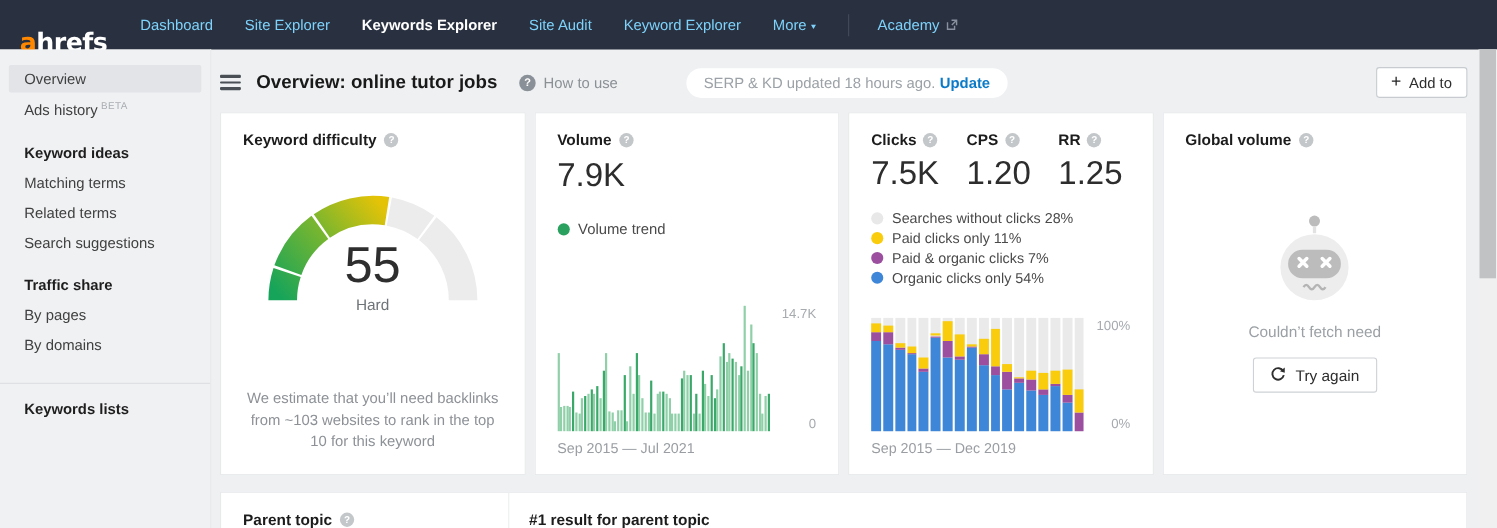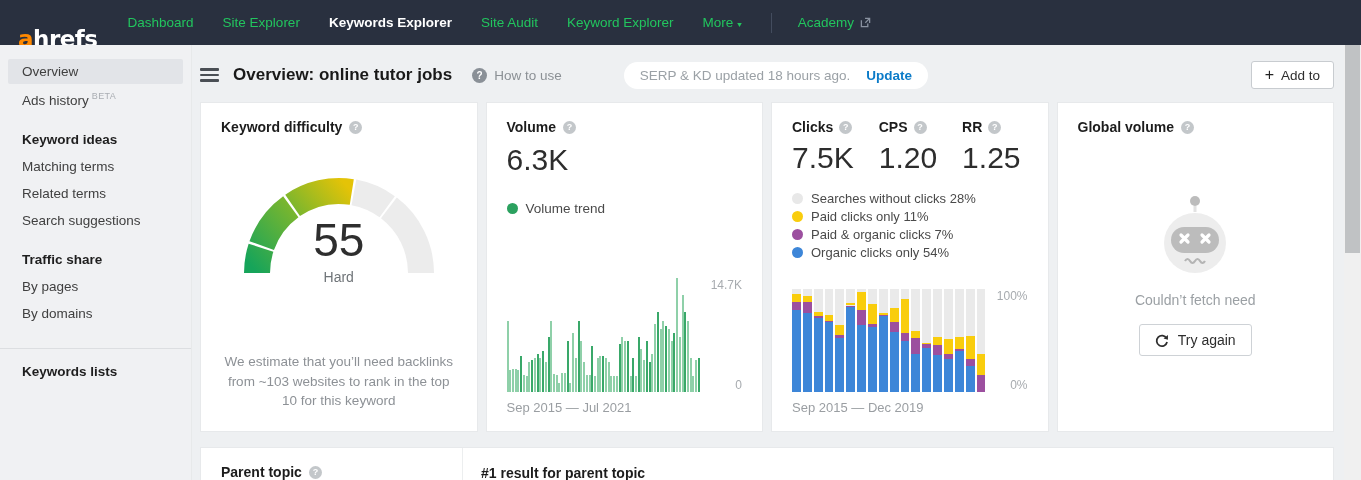--- a/index.html
+++ b/index.html
@@ -3,21 +3,21 @@
 <meta charset="utf-8">
 <style>
   * { margin:0; padding:0; box-sizing:border-box; }
   html,body { width:1361px; height:480px; overflow:hidden; }
   body { font-family:"Liberation Sans","DejaVu Sans",sans-serif; background:#eef0f2; color:#222; position:relative; }
 
   
   .topnav { height:45px; background:#29303f; display:flex; align-items:center; padding:0 18px; }
   .logo { font-family:"DejaVu Sans",sans-serif; font-weight:bold; font-size:23px; color:#fff; letter-spacing:-0.5px; margin-right:30px; cursor:pointer;margin-top:32px; }
   .logo .accent { color:#ff8800; }
-  .nav-item { font-size:13.5px; color:#22c55e; text-decoration:none; margin-right:29px; cursor:pointer; white-space:nowrap; }
+  .nav-item { font-size:13.5px; color:#7dd3fc; text-decoration:none; margin-right:29px; cursor:pointer; white-space:nowrap; }
   .nav-item.active { color:#fff; font-weight:bold; }
   .nav-caret { font-size:9px; margin-left:4px; display:inline-block; transform:scaleY(.85); }
   .nav-divider { width:1px; height:20px; background:#434c5e; margin:0 26px 0 0; }
   .academy { display:flex; align-items:center; gap:6px; }
   .ext-icon { width:11px; height:11px; opacity:.85; }
 
   
   .page { display:flex; height:435px; }
   .sidebar { width:192px; background:#f0f1f3; border-right:1px solid #e7e9ea; padding-top:14px; flex:none; }
   .content { flex:1; padding:0 10px 0 8px; overflow:hidden; }
@@ -34,21 +34,21 @@
   
   .content-header { display:flex; align-items:center; padding:16px 0 13px 0; }
   .hamburger { width:19px; display:flex; flex-direction:column; gap:3px; margin:0 14px 0 0; cursor:pointer; }
   .hamburger span { height:2.5px; background:#4a4f55; border-radius:1px; }
   .page-title { font-size:17px; font-weight:bold; color:#191919; }
   .q-icon { display:inline-flex; align-items:center; justify-content:center; border-radius:50%; background:#c3c7ca; color:#fff; font-weight:bold; cursor:pointer; flex:none; }
   .q-sm { width:13px; height:13px; font-size:9px; }
   .q-md { width:15px; height:15px; font-size:10px; background:#8a9097; }
   .how-to-use { font-size:13.5px; color:#8b9095; margin-left:7px; cursor:pointer; }
   .serp-pill { margin-left:62px; background:#fff; border-radius:15px; padding:6px 16px; font-size:13.5px; color:#9ba1a6; white-space:nowrap; }
-  .update-link { color:#0b7bc8; font-weight:bold; margin-left:16px; cursor:pointer; }
+  .update-link { color:#0b7bc8; font-weight:bold; margin-left:4px; cursor:pointer; }
   .add-to-btn { margin-left:auto; display:inline-flex; align-items:center; gap:7px; background:#fff; border:1px solid #c8ccd0; border-radius:3px; padding:5px 13px; font-size:13.5px; color:#2e2e2e; cursor:pointer; }
   .plus { font-size:16px; line-height:1; color:#222; }
 
   
   .cards-row { display:flex; gap:8px; height:330px; }
   .card { background:#fff; border:1px solid #e7e9eb; flex:1; padding:16px 20px; display:flex; flex-direction:column; min-width:0; }
   .card-title-row { display:flex; align-items:center; gap:7px; }
   .card-title { font-size:14px; font-weight:bold; color:#1c1c1c; }
   .big-value { font-size:30px; color:#2d2d2d; margin-top:8px; }
 
@@ -75,21 +75,21 @@
   .stat-value { font-size:30px; color:#2d2d2d; margin-top:6px; }
   .clicks-legend { margin-top:16px; }
   .clicks-legend .legend-row { margin-top:0; margin-bottom:3px; font-size:13px; }
   .cbars { flex:1; height:103px; display:flex; align-items:flex-end; gap:2px; }
   .cbar { flex:1; height:100%; position:relative; background:#eaeaea; }
   .cseg { position:absolute; left:0; right:0; }
 
   
   .global-center { margin:auto; text-align:center; }
   .fetch-error { font-size:14px; color:#9ba0a4; margin-top:14px; }
-  .retry-btn { margin-top:16px; display:inline-flex; align-items:flex-end; gap:9px; background:#fff; border:1px solid #ced2d6; border-radius:3px; padding:7px 15px; font-size:14px; color:#2e2e2e; cursor:pointer; }
+  .retry-btn { margin-top:16px; display:inline-flex; align-items:flex-start; gap:9px; background:#fff; border:1px solid #ced2d6; border-radius:3px; padding:7px 15px; font-size:14px; color:#2e2e2e; cursor:pointer; }
 
   
   .bottom-card { margin-top:15px; background:#fff; border:1px solid #e7e9eb; height:80px; display:flex; }
   .pt-col { width:262px; padding:16px 20px; border-right:1px solid #eceeef; flex:none; }
   .pt-main { padding:16px 18px; }
 </style>
 </head>
 <body>
 
 <nav class="topnav">
@@ -171,21 +171,21 @@
           <div class="kd-level">Hard</div>
         </div>
         <div class="kd-note">We estimate that you’ll need backlinks from ~103 websites to rank in the top 10 for this keyword</div>
       </section>
 
       <section class="card">
         <div class="card-title-row">
           <span class="card-title">Volume</span>
           <span class="q-icon q-sm">?</span>
         </div>
-        <div class="big-value">6.3K</div>
+        <div class="big-value">7.9K</div>
         <div class="legend-row">
           <span class="dot" style="background: rgb(43, 161, 95);"></span>
           <span>Volume trend</span>
         </div>
         <div class="chart-block">
           <div class="chart-row">
             <div class="vbars">
                 <div class="vbar" style="height: 62%; background: rgb(143, 208, 169);"></div>
                 <div class="vbar" style="height: 19%; background: rgb(143, 208, 169);"></div>
                 <div class="vbar" style="height: 20%; background: rgb(143, 208, 169);"></div>

